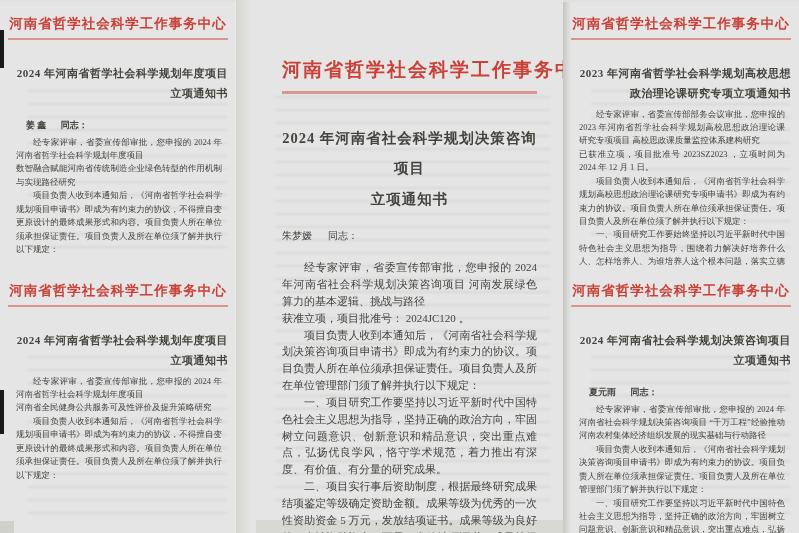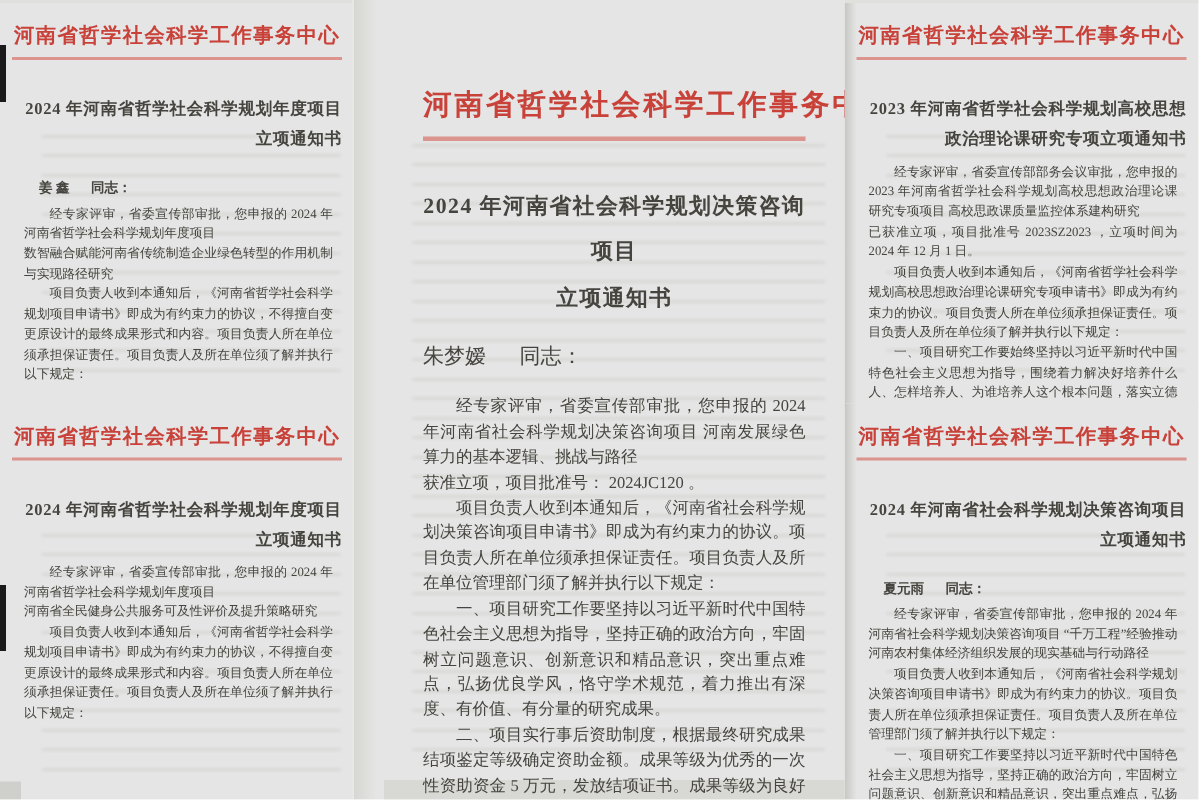--- a/index.html
+++ b/index.html
@@ -45,21 +45,21 @@
             position:relative; z-index:1; }
   .s-body p { margin:0; }
 
   
   .c-inner { padding:0 26px 0 46px; position:relative; z-index:1; }
   .c-hdr  { margin:57px 0 0; text-align:center; color:#c9423a; font-weight:700;
             font-size:19px; letter-spacing:2px; white-space:nowrap; }
   .c-hline{ height:3px; background:#dc948e; margin:8px 0 0; }
   .c-title{ margin-top:29px; text-align:center; font-weight:700; font-size:14.5px;
             line-height:2.1; letter-spacing:1px; }
-  .c-salut{ margin:15px 0 16px; font-size:14px; }
+  .c-salut{ margin:15px 0 16px; font-size:10px; }
   .c-body { margin-top:3px; font-size:11px; line-height:1.53; text-align:justify; }
   .c-body p { margin:0; }
 
   .ind  { text-indent:2em; }
   .name { margin-right:1.6em; }
   .fill { text-underline-offset:2px; text-decoration-color:#8a8a84;margin-top:13px; }
 
   
   .edge-mark   { position:absolute; background:#1a1a1a; }
   #edge-mark-1 { left:0; top:30px;  width:4px; height:38px; }

